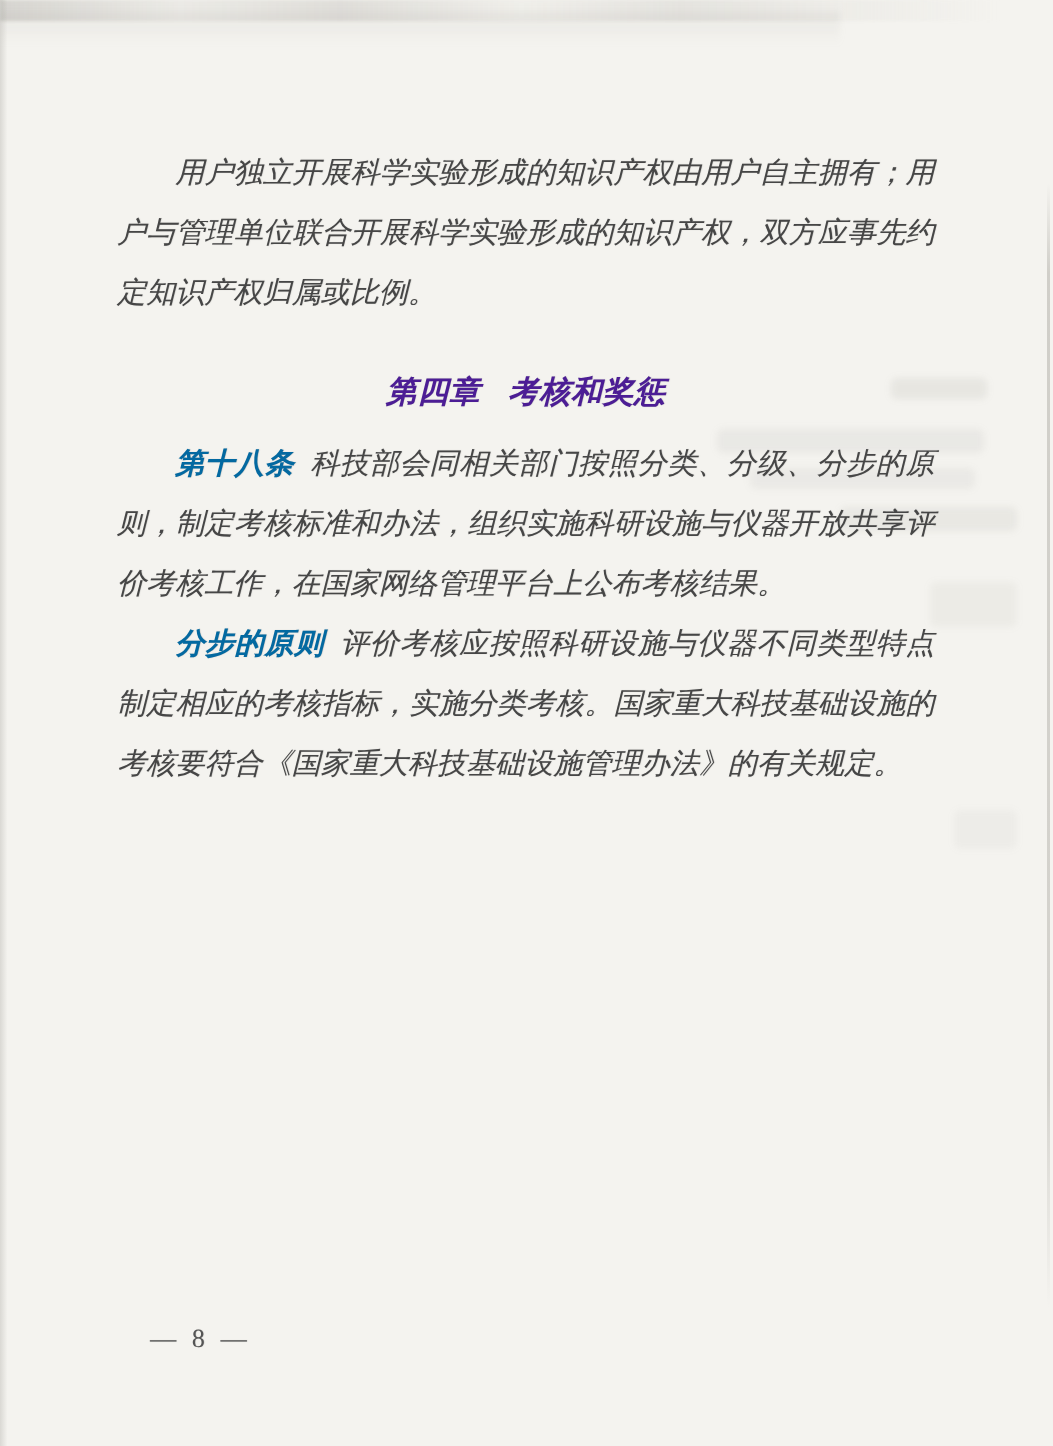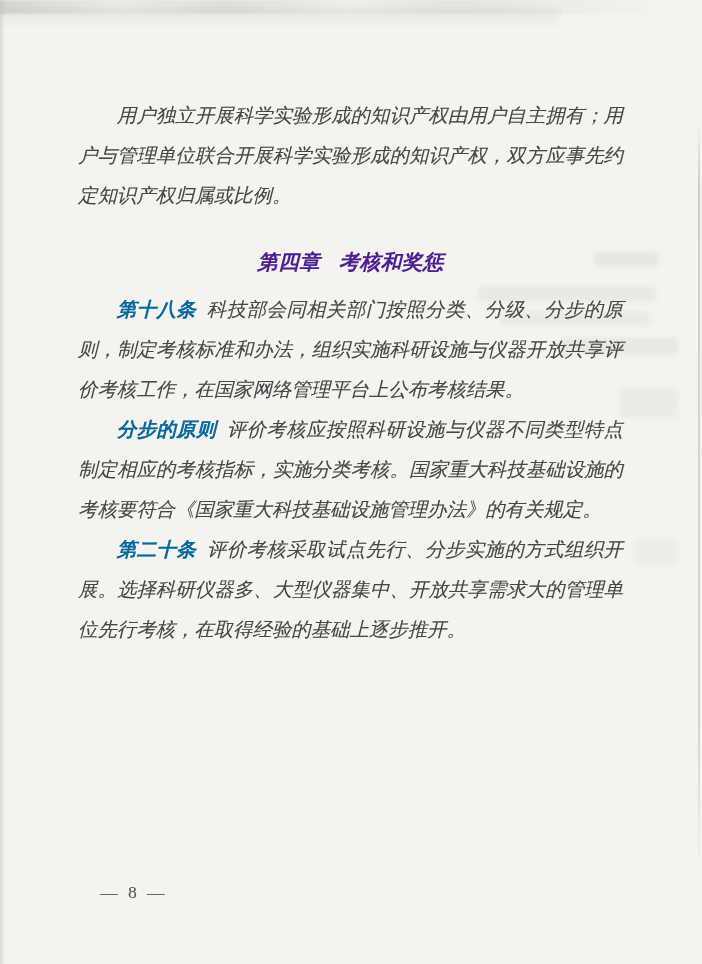--- a/index.html
+++ b/index.html
@@ -133,21 +133,18 @@
   </p>
 
   <p>
     <span class="article-num">第十八条</span><span class="article-text">科技部会同相关部门按照分类、分级、分步的原则，制定考核标准和办法，组织实施科研设施与仪器开放共享评价考核工作，在国家网络管理平台上公布考核结果。</span>
   </p>
 
   <p>
     <span class="article-num">分步的原则</span><span class="article-text">评价考核应按照科研设施与仪器不同类型特点制定相应的考核指标，实施分类考核。国家重大科技基础设施的考核要符合《国家重大科技基础设施管理办法》的有关规定。</span>
   </p>
 
-  <p>
-    <span class="article-num">第二十条</span><span class="article-text">评价考核采取试点先行、分步实施的方式组织开展。选择科研仪器多、大型仪器集中、开放共享需求大的管理单位先行考核，在取得经验的基础上逐步推开。</span>
-  </p>
 
 
 
 </div>
 
 <div class="page-number">— 8 —</div>
 
 </body></html>

